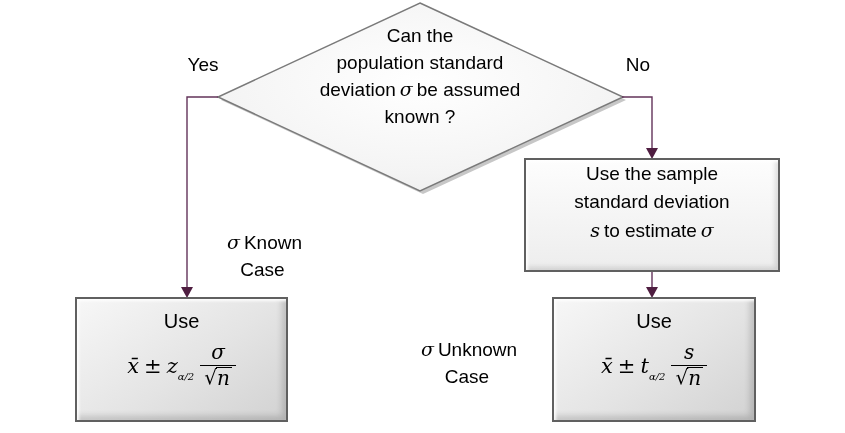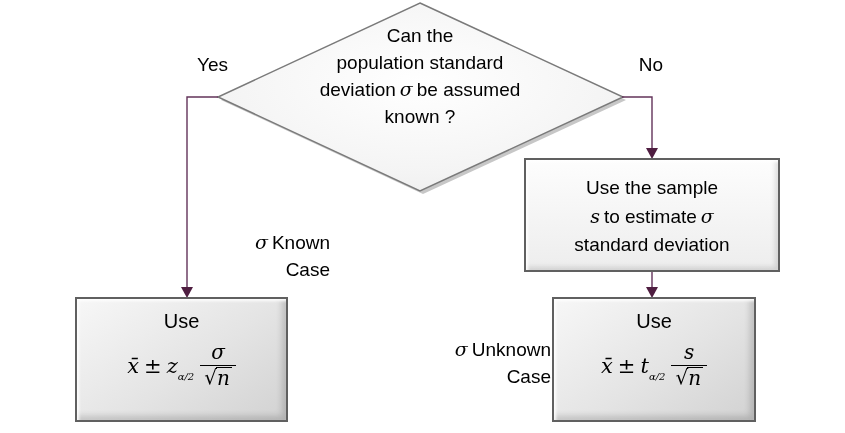--- a/index.html
+++ b/index.html
@@ -17,29 +17,29 @@
     border:2px solid #606060;
     background:linear-gradient(145deg,#f7f7f7 0%,#e4e4e4 55%,#d2d2d2 100%);
     box-shadow:inset 2px 2px 3px rgba(255,255,255,.95), inset -4px -4px 6px rgba(0,0,0,.16);
     display:flex;flex-direction:column;align-items:center;justify-content:flex-start;
     text-align:center;
   }
   #sample-box{
     left:524px;top:158px;width:256px;height:114px;
     background:linear-gradient(180deg,#fdfdfd 0%,#ededed 100%);
     box-shadow:inset 2px 2px 3px rgba(255,255,255,.95), inset -3px -3px 5px rgba(0,0,0,.12);
-    font-size:19px;line-height:28px;padding-top:14px;
+    font-size:19px;line-height:28px;
   }
   #z-box{left:75px;top:297px;width:213px;height:125px;padding-top:9px;}
   #t-box{left:552px;top:297px;width:204px;height:125px;padding-top:9px;}
 
   .use-title{font-size:20px;line-height:26px;}
 
   
-  .float-label{position:absolute;font-size:19px;line-height:27px;text-align:right;}
+  .float-label{position:absolute;font-size:19px;line-height:27px;text-align:center;}
   #yes-label{left:178px;top:51px;width:50px;}
   #no-label{left:613px;top:51px;width:50px;}
   #known-label{left:195px;top:229px;width:135px;}
   #unknown-label{left:383px;top:336px;width:168px;}
 
   
   #diamond-text{
     position:absolute;left:268px;top:22px;width:304px;
     font-size:19px;line-height:27px;text-align:center;
   }
@@ -100,24 +100,24 @@
     <div><span class="mi sigma-pad">σ</span><span>Known</span></div>
     <div>Case</div>
   </div>
   <div id="unknown-label" class="float-label">
     <div><span class="mi sigma-pad">σ</span><span>Unknown</span></div>
     <div>Case</div>
   </div>
 
   <div id="sample-box" class="node-box">
     <div>Use the sample</div>
+    <div>standard deviation</div>
     <div>
       <span class="mi sigma-pad">s</span><span>to estimate</span><span class="mi sigma-pad">σ</span>
     </div>
-    <div>standard deviation</div>
   </div>
 
   <div id="z-box" class="node-box">
     <div class="use-title">Use</div>
     <div class="formula">
       <span class="mi">x̄</span>
       <span class="pm">±</span>
       <span class="mi"><span>z</span><sub class="mi">α/2</sub></span>
       <span class="frac">
         <span class="num mi">σ</span>

